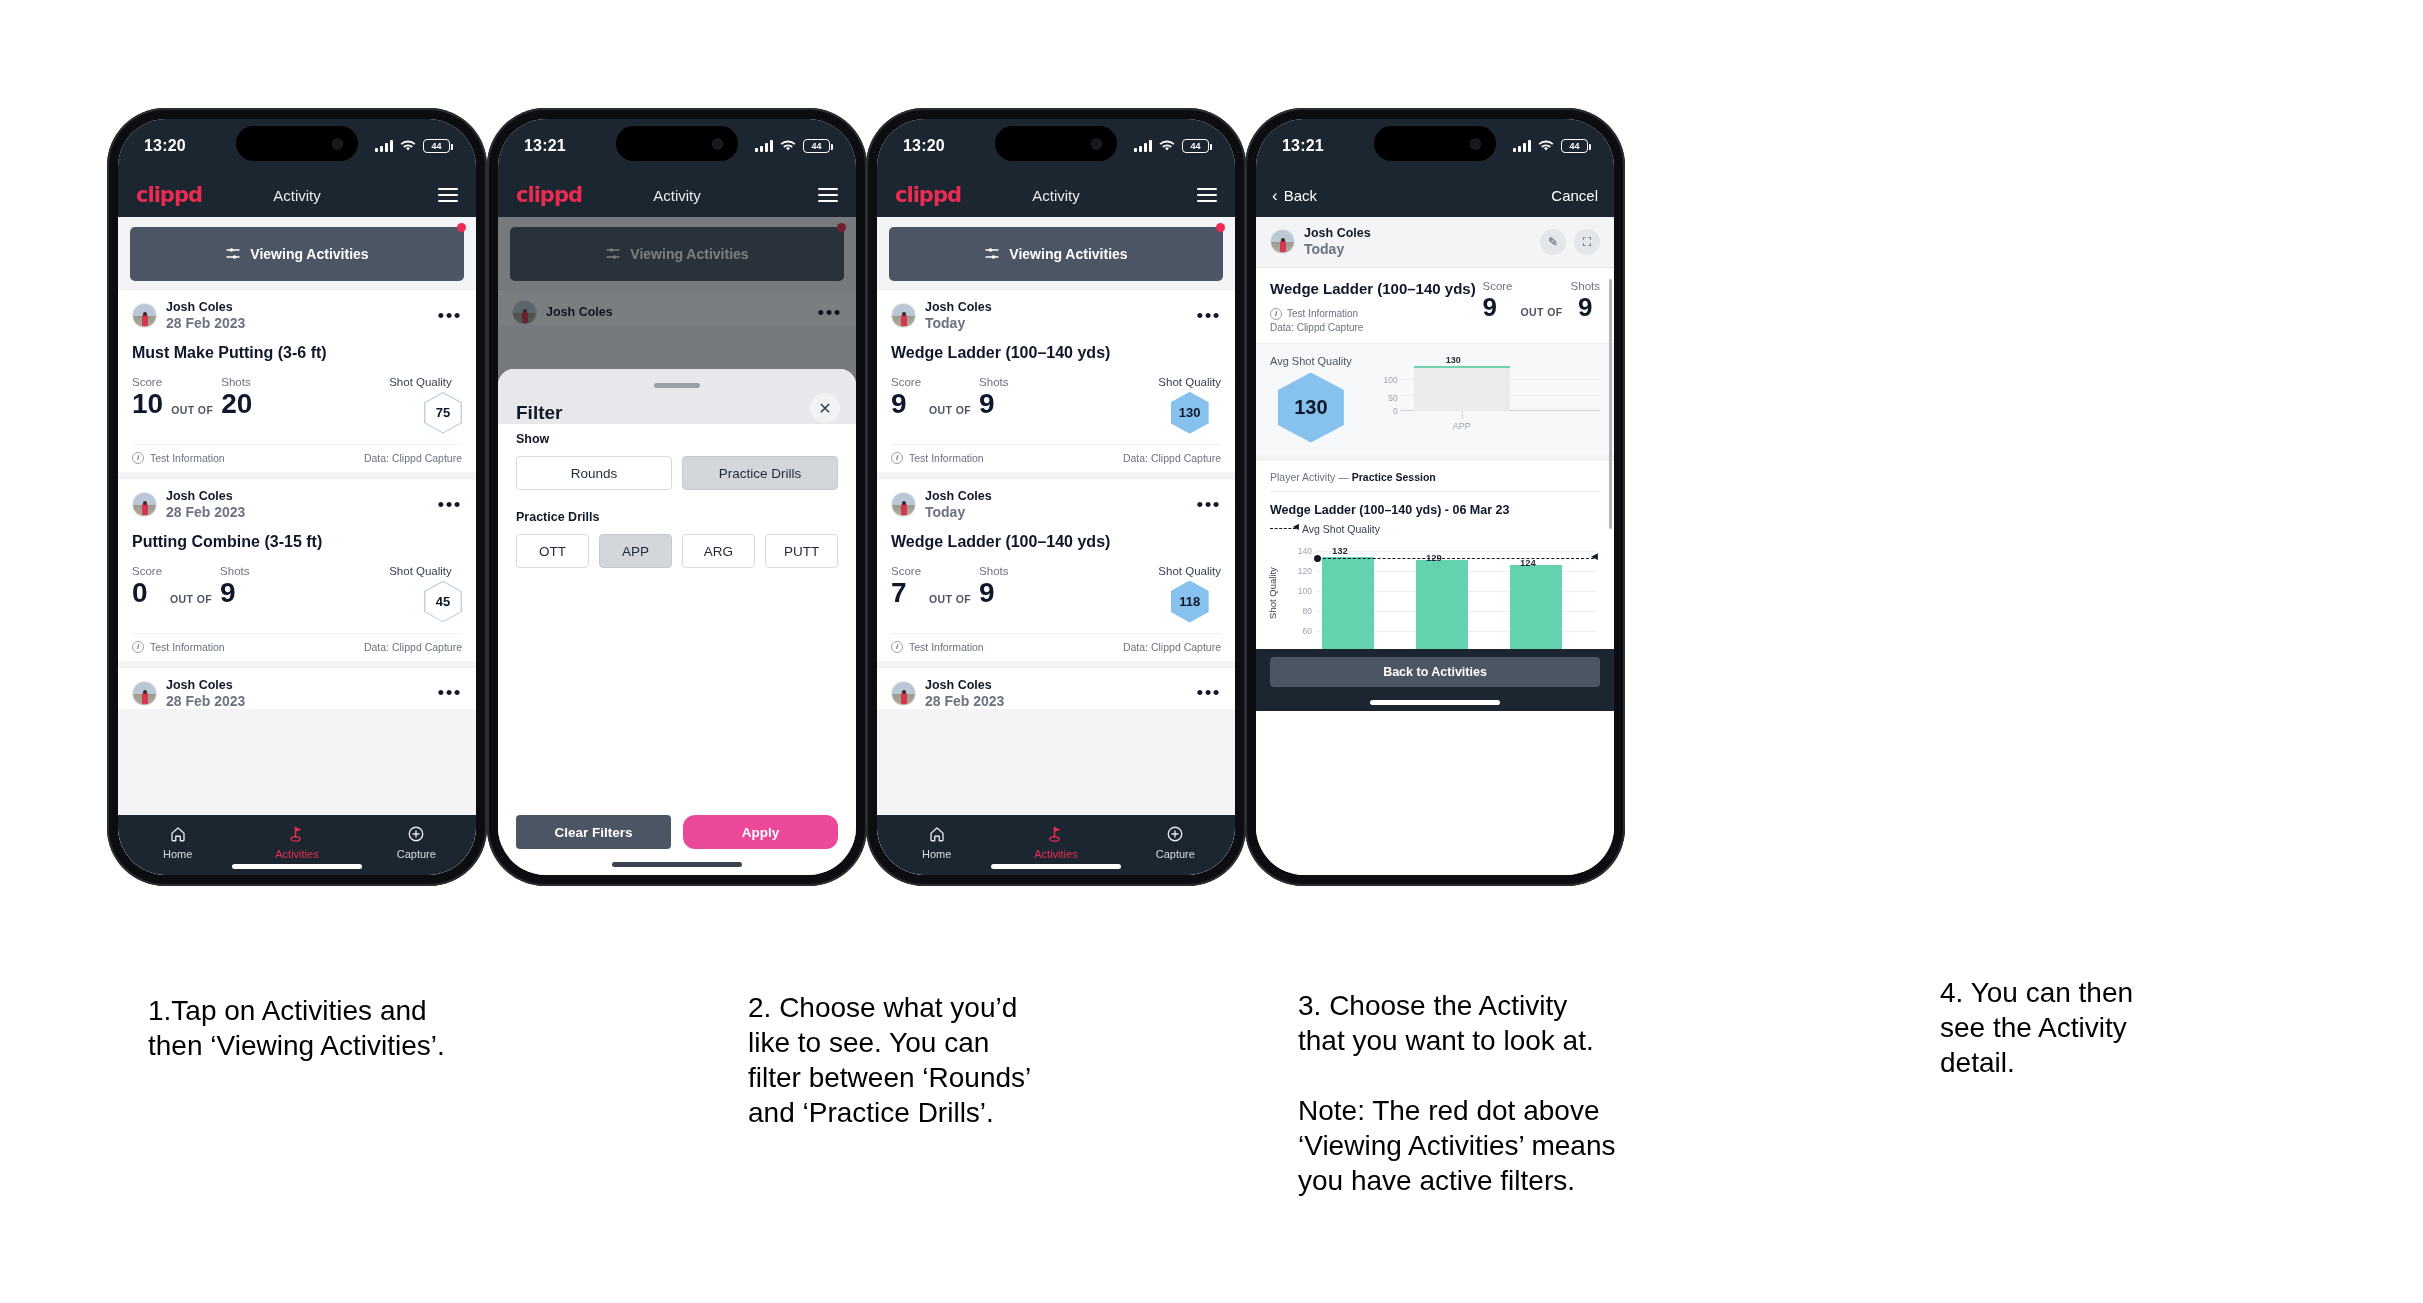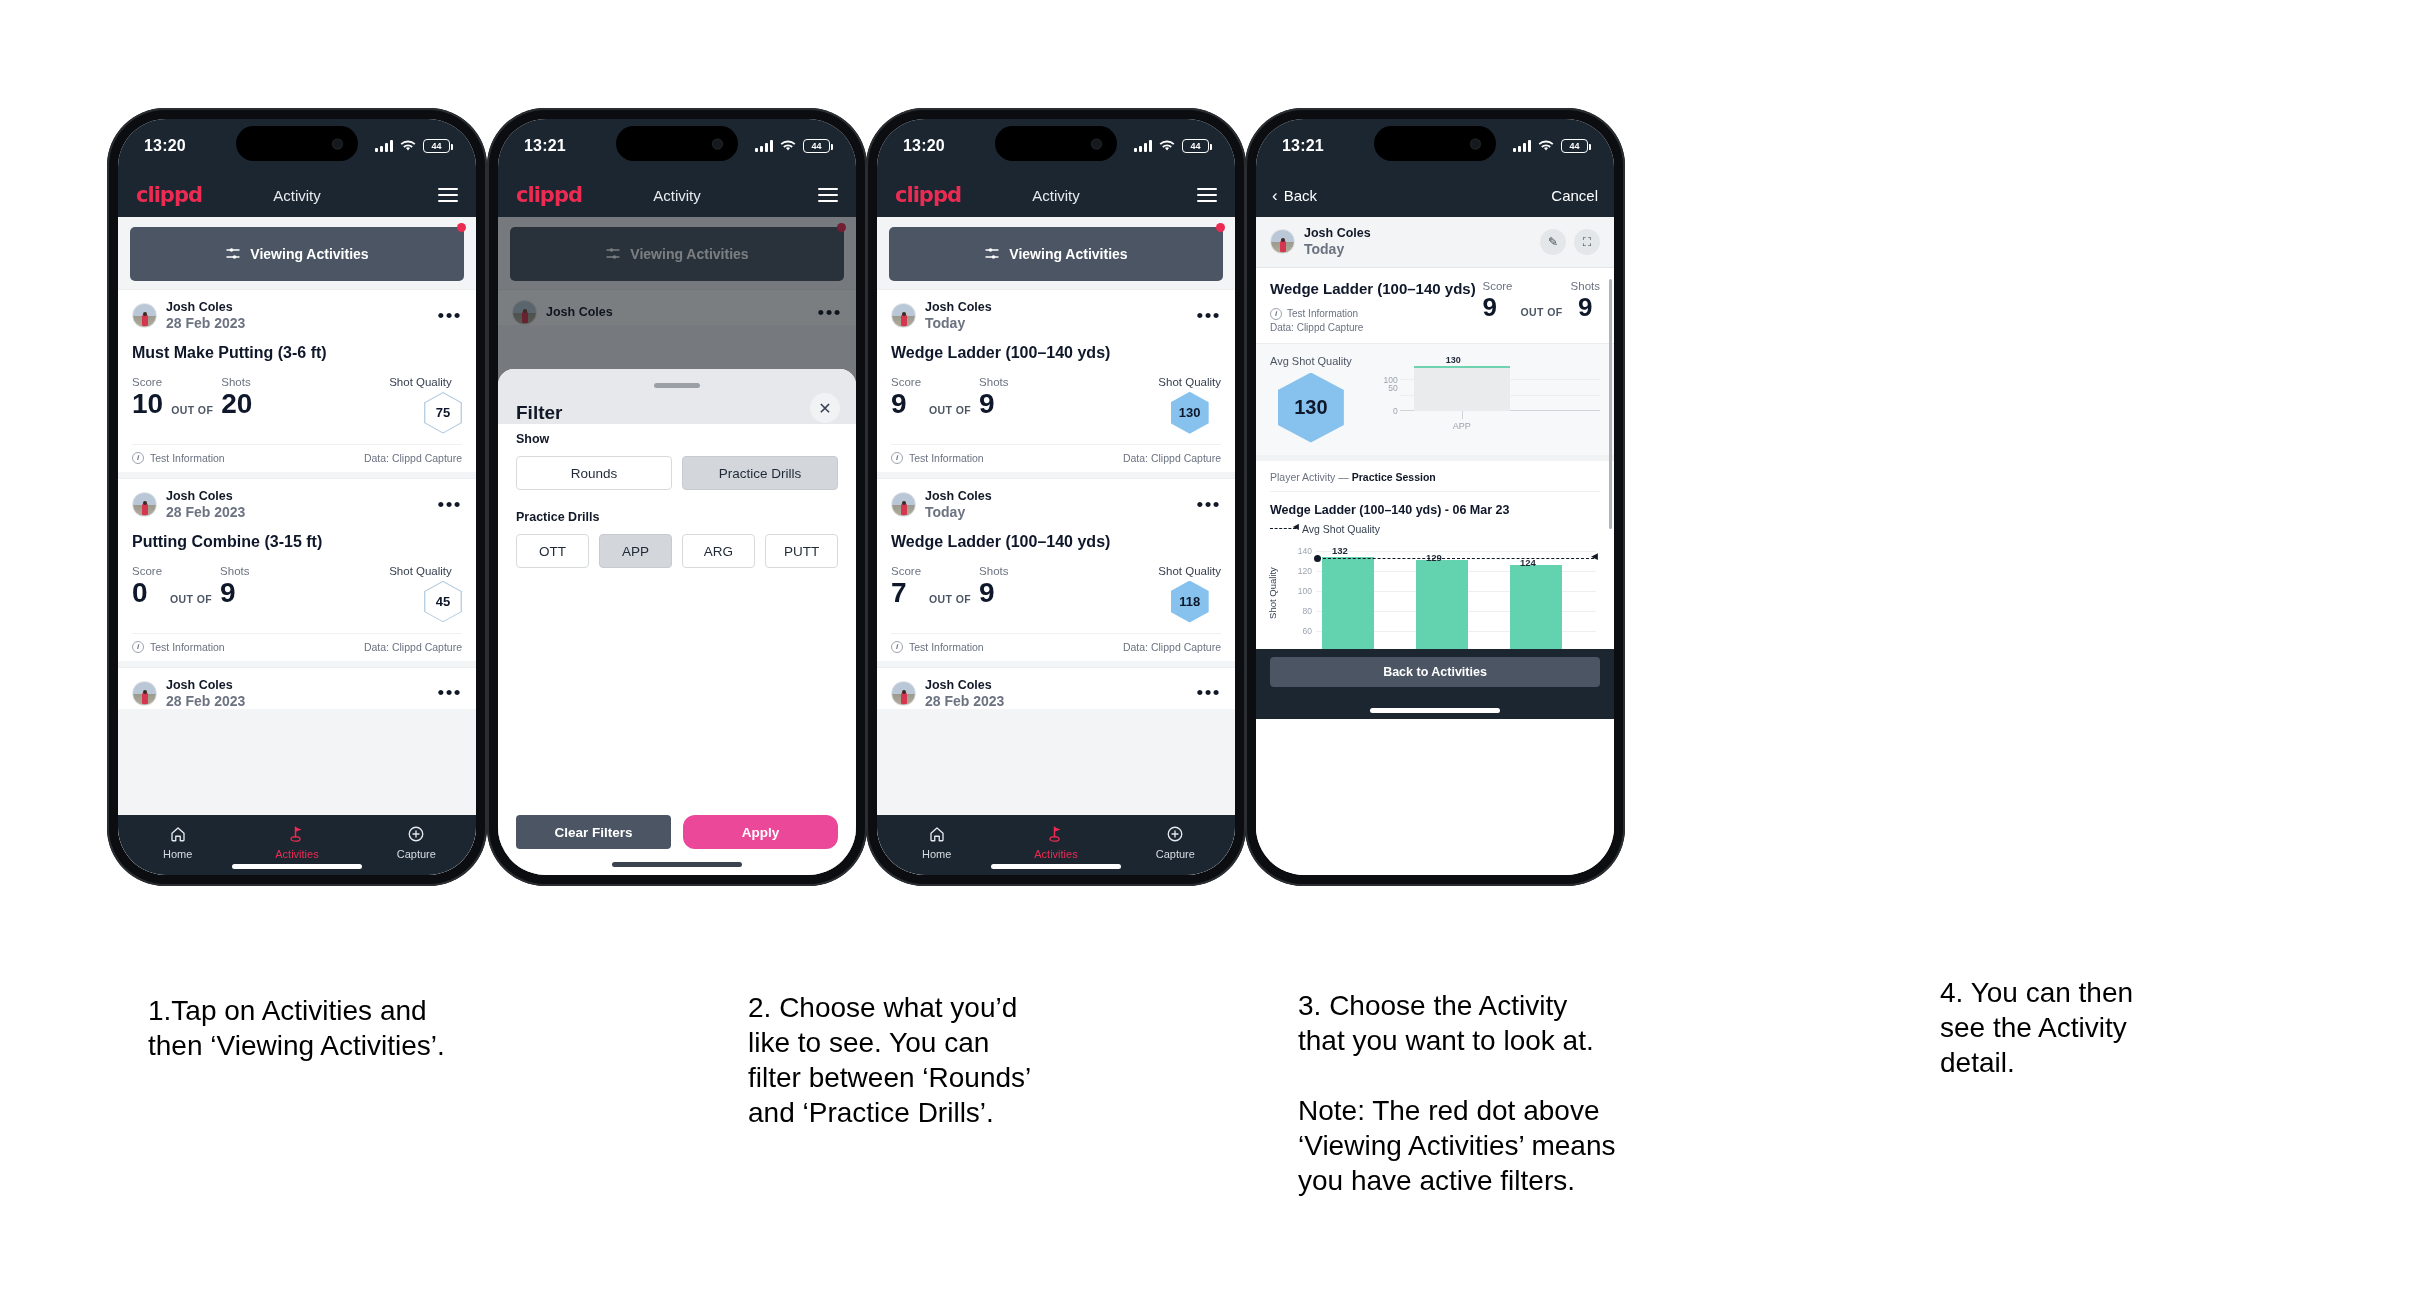--- a/index.html
+++ b/index.html
@@ -255,21 +255,21 @@
   .bigchart { position:relative; height:108px; margin-left:4px; }
   .y-title { position:absolute; left:-2px; top:50%; transform:translate(-50%,-50%) rotate(-90deg); font-size:9.5px; color:#374151; white-space:nowrap; }
   .y-lbl { position:absolute; left:14px; width:24px; text-align:right; font-size:8.5px; color:#9ca3af; }
   .g-line { position:absolute; left:42px; right:4px; height:1px; background:#eceef0; }
   .bar { position:absolute; bottom:0; background:#62d3ae; }
   .bar-val { position:absolute; font-size:9.5px; font-weight:bold; color:#1f2937; }
   .avg-line { position:absolute; left:44px; right:6px; border-top:1.8px dashed #111827; }
   .avg-line:before{ content:""; position:absolute; left:-4px; top:-4px; width:7px;height:7px;border-radius:50%;background:#111827; }
   .avg-line:after{ content:"◀"; position:absolute; right:-4px; top:-8px; font-size:9px; color:#111827; }
 
-  .p4-bottom { flex:0 0 auto; background:#1b2631; padding:8px 14px 32px; position:relative; }
+  .p4-bottom { flex:0 0 auto; background:#1b2631; padding:8px 14px 24px; position:relative; }
   .back-btn { height:30px; background:#4b5563; border-radius:4px; color:#fff;
               display:flex;align-items:center;justify-content:center;font-size:12.5px;font-weight:bold; }
 
   .scrollbar { position:absolute; right:2px; top:62px; width:3px; height:250px; background:#b0b5ba; border-radius:2px; }
 
   
   .caption {
     position:absolute;
     font-size:28px; line-height:1.25; color:#000;
     font-family:"Liberation Sans", sans-serif;
@@ -800,21 +800,21 @@
           <div class="p4-q-left">
             <div class="lbl">Avg Shot Quality</div>
             <div class="hex big filled">
                 <span>130</span>
               </div>
           </div>
           <div class="mini-chart">
             <div class="mini-grid" style="top:24px;"></div>
             <div class="mini-grid" style="top:40px;"></div>
             <div class="mini-axis-lbl" style="top:20px;left:8px;width:24px;text-align:right;">100</div>
-            <div class="mini-axis-lbl" style="top:28px;left:8px;width:24px;text-align:right;">50</div>
+            <div class="mini-axis-lbl" style="top:38px;left:8px;width:24px;text-align:right;">50</div>
             <div class="mini-axis-lbl" style="top:51px;left:8px;width:24px;text-align:right;">0</div>
             <div class="mini-base"></div>
             <div class="mini-bar" style="height:45px;"></div>
             <div class="mini-val" style="left:80px;top:0px;">130</div>
             <div class="mini-tick"></div>
             <div class="mini-x">APP</div>
           </div>
         </div>
 
         <div class="p4-section">

